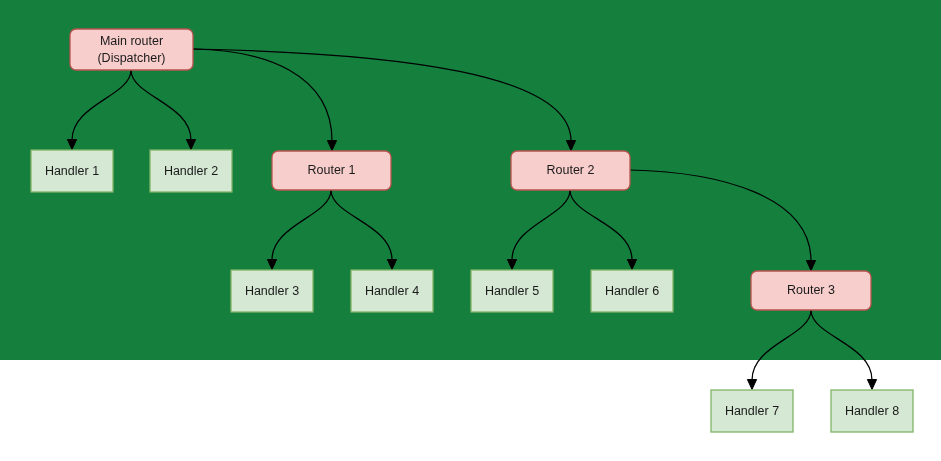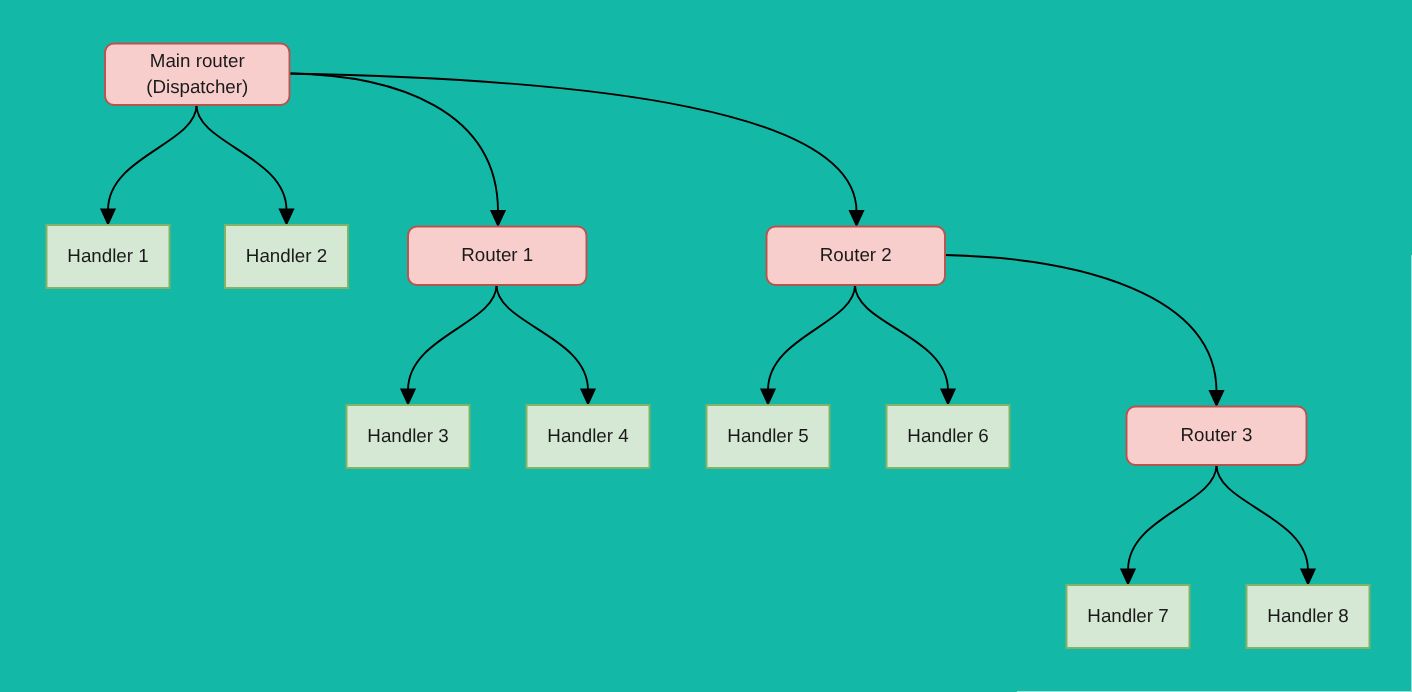--- a/index.html
+++ b/index.html
@@ -10,22 +10,22 @@
   }
   body {
     width: 941px;
     height: 461px;
     font-family: "Liberation Sans", sans-serif;
     overflow: hidden;
   }
   #diagram-canvas {
     position: relative;
     width: 941px;
-    height: 461px;
-    background: #14b8a6;
+    height: 360px;
+    background: #15803d;
   }
   svg.diagram {
     position: absolute;
     top: 0;
     left: 0;
     width: 941px;
     height: 461px;
     display: block;
   }
   .node-shape {

